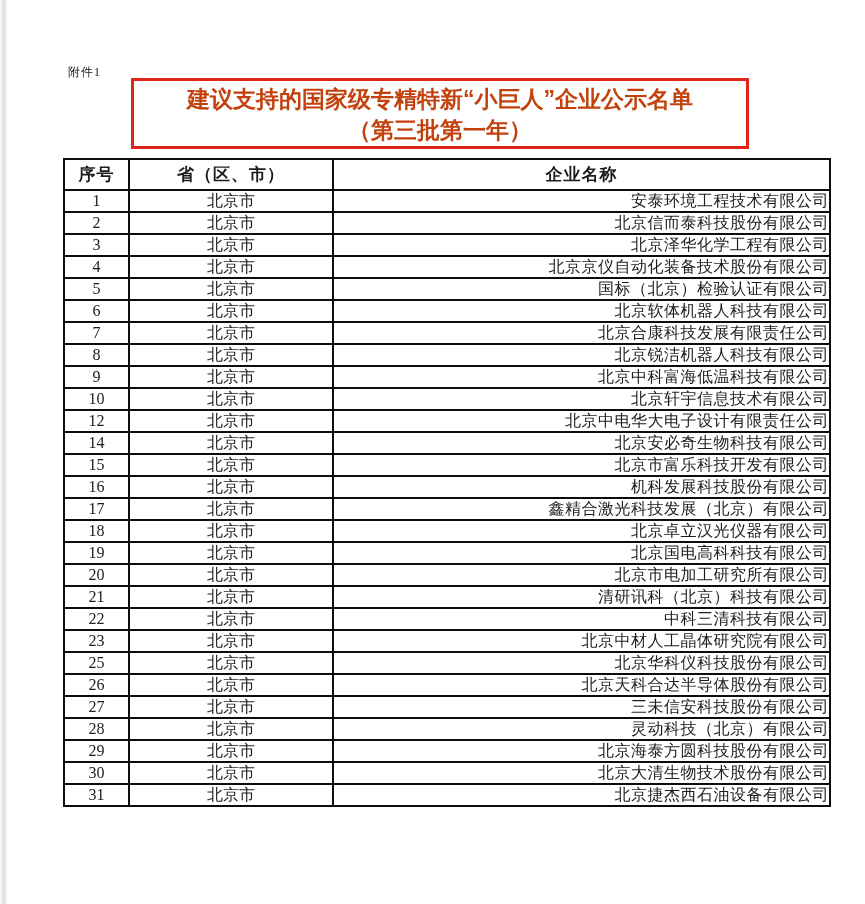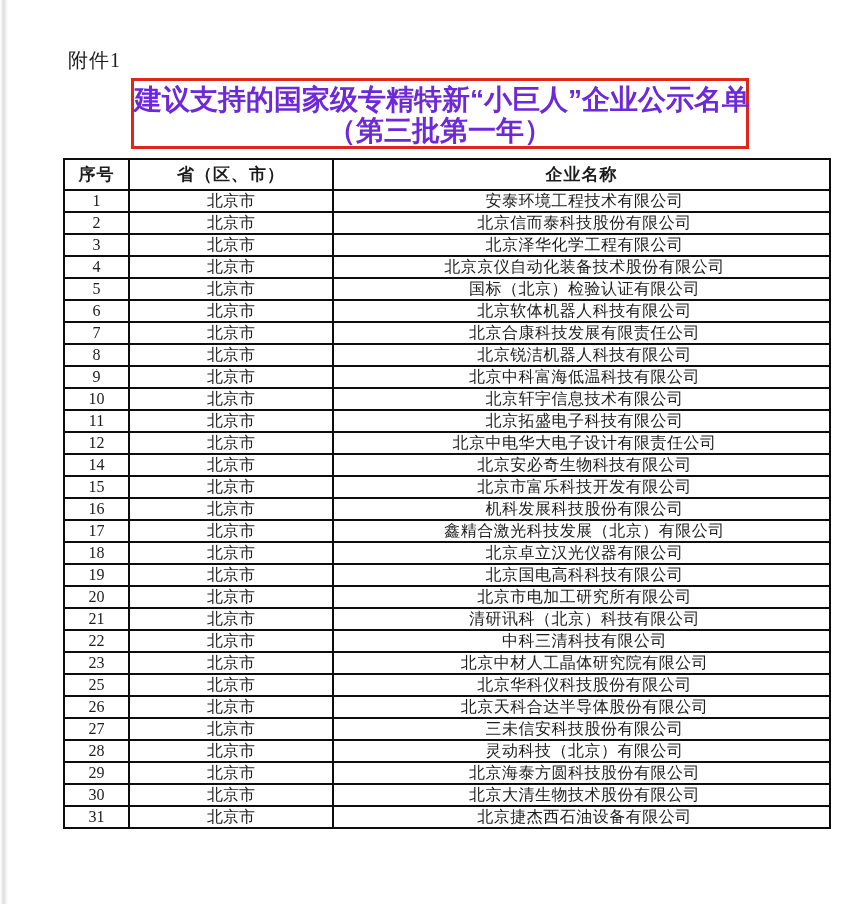--- a/index.html
+++ b/index.html
@@ -11,37 +11,37 @@
     overflow: hidden;
   }
   .page { position: relative; width: 865px; height: 904px; background: #fff; }
 
   .scan-edge {
     position: absolute; left: 0; top: 0; width: 8px; height: 904px;
     background: linear-gradient(90deg, #ffffff 0%, #dedede 45%, #ffffff 100%);
   }
 
   .attachment-label {
-    position: absolute; left: 68px; top: 47px;
-    font-size: 20px; letter-spacing: 1px;
+    position: absolute; left: 68px; top: 64px;
+    font-size: 12px; letter-spacing: 1px;
   }
 
   .title-box {
     position: absolute; left: 131px; top: 78px;
     width: 618px; height: 71px;
     border: 3px solid #e0251b;
     text-align: center;
     padding-top: 3px;
   }
   .title-line {
     font-family: "Liberation Sans", "DejaVu Sans", sans-serif;
     font-weight: bold;
-    font-size: 28px;
+    font-size: 23px;
     line-height: 31px;
-    color: #6d28d9;
+    color: #c2410c;
     white-space: nowrap;
   }
 
   table.doc-table {
     position: absolute; left: 63px; top: 158px;
     width: 745px;
     border-collapse: collapse;
     table-layout: fixed;
   }
   .doc-table th, .doc-table td {
@@ -56,21 +56,21 @@
     text-align: center;
     letter-spacing: 1px;
   }
   .doc-table td {
     height: 20.7px;
     font-size: 16px;
     line-height: 20px;
   }
   .col-no     { width: 65px;  text-align: center; font-size: 15px; }
   .col-prov   { width: 204px; text-align: center; }
-  .col-comp   { width: 497px; text-align: center; padding-left: 6px; letter-spacing: 0.5px; }
+  .col-comp   { width: 497px; text-align: right; padding-left: 6px; letter-spacing: 0.5px; }
 </style>
 </head>
 <body>
 
 <div class="page">
 
   <div class="scan-edge"></div>
 
   <div class="attachment-label">附件1</div>
 
@@ -132,25 +132,20 @@
           <td class="col-no">9</td>
           <td class="col-prov">北京市</td>
           <td class="col-comp">北京中科富海低温科技有限公司</td>
         </tr>
         <tr>
           <td class="col-no">10</td>
           <td class="col-prov">北京市</td>
           <td class="col-comp">北京轩宇信息技术有限公司</td>
         </tr>
         <tr>
-          <td class="col-no">11</td>
-          <td class="col-prov">北京市</td>
-          <td class="col-comp">北京拓盛电子科技有限公司</td>
-        </tr>
-        <tr>
           <td class="col-no">12</td>
           <td class="col-prov">北京市</td>
           <td class="col-comp">北京中电华大电子设计有限责任公司</td>
         </tr>
         <tr>
           <td class="col-no">14</td>
           <td class="col-prov">北京市</td>
           <td class="col-comp">北京安必奇生物科技有限公司</td>
         </tr>
         <tr>

